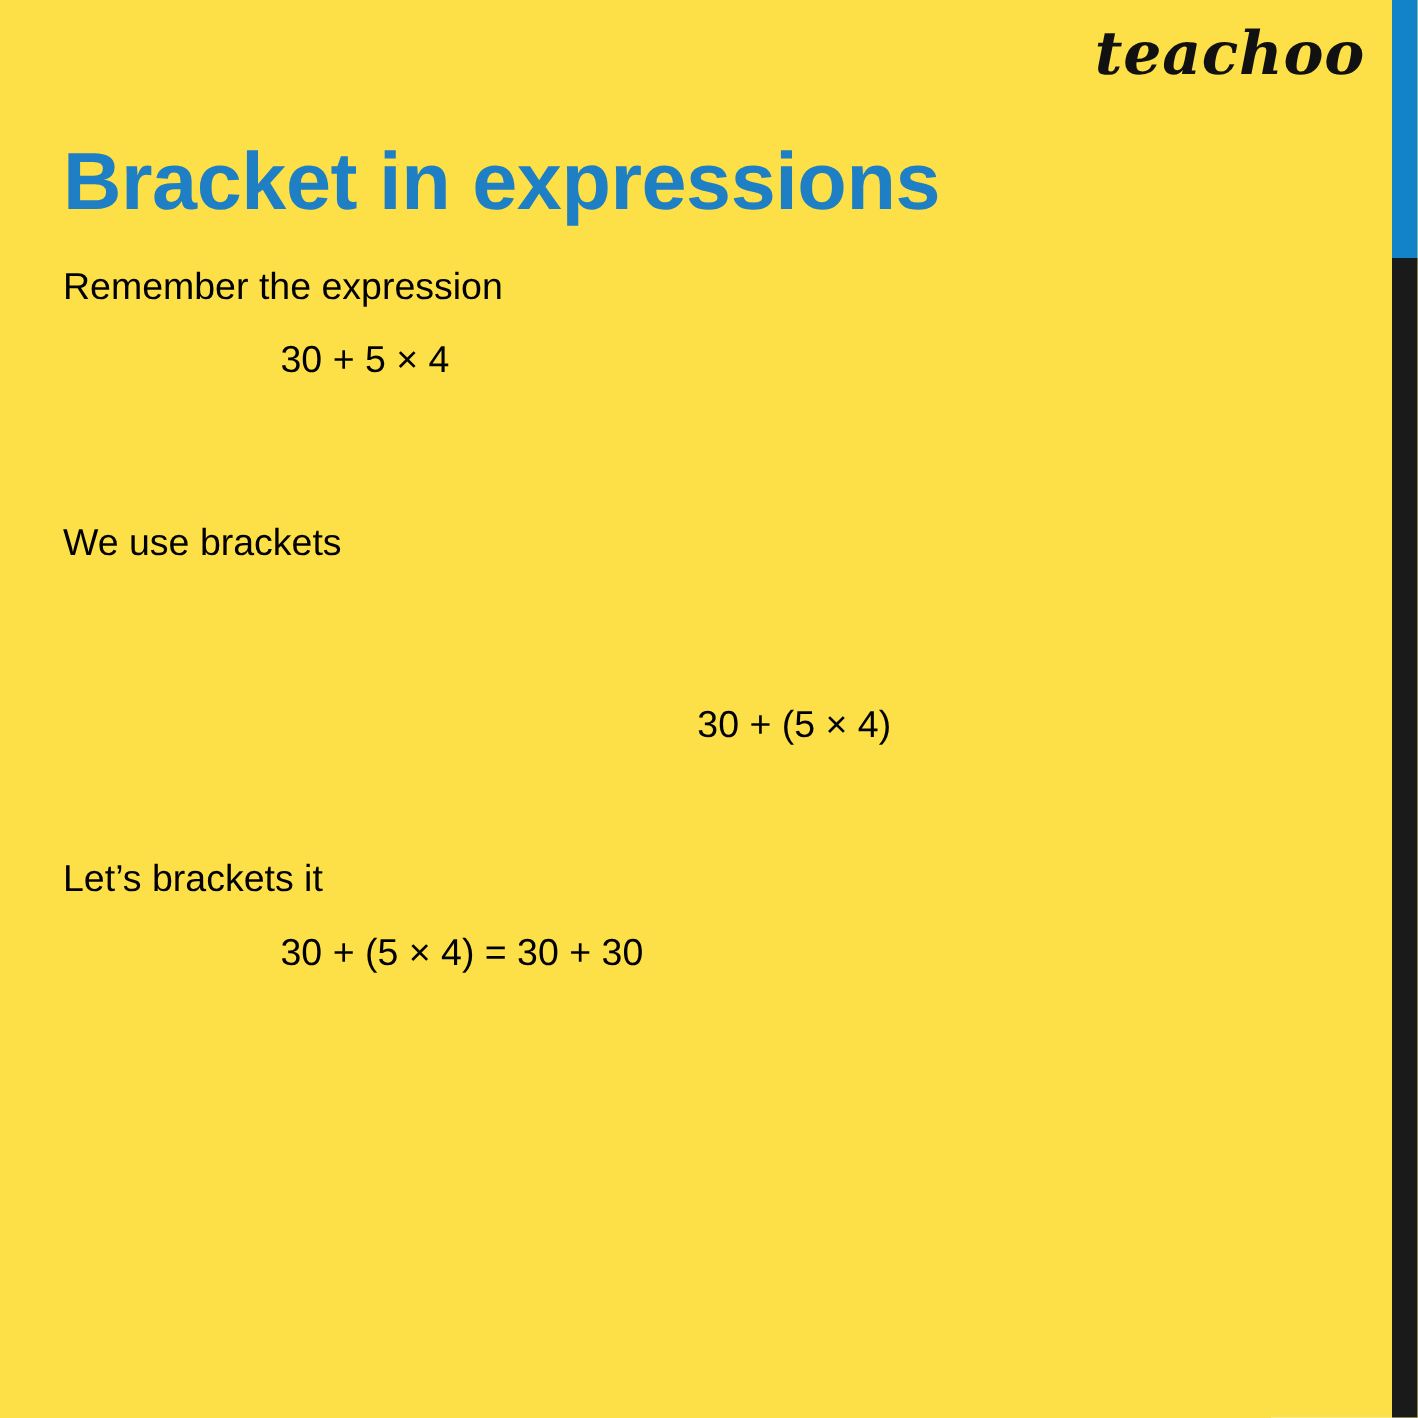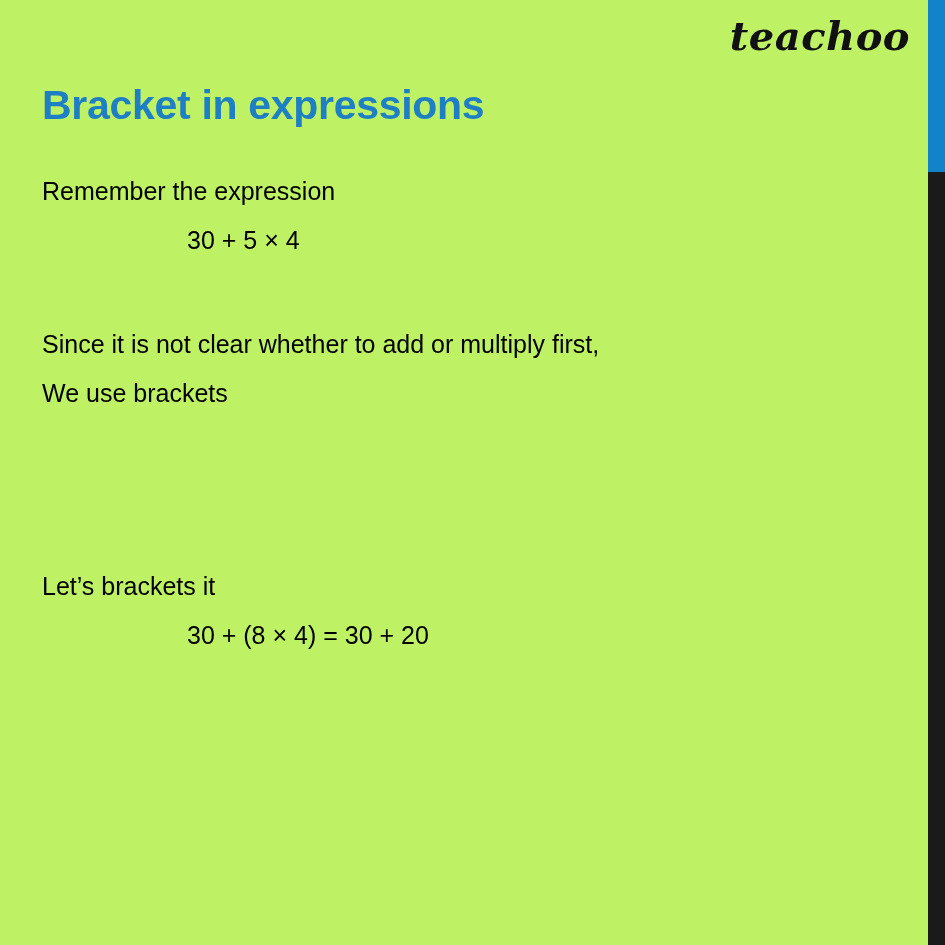--- a/index.html
+++ b/index.html
@@ -13,21 +13,21 @@
     overflow: hidden;
     font-family: "Liberation Sans", sans-serif;
     color: #000000;
     position: relative;
   }
 
   .slide {
     position: relative;
     width: 945px;
     height: 945px;
-    background: #bef264;
+    background: #fde047;
     box-sizing: border-box;
   }
 
   
   .edge-bar-blue {
     position: absolute;
     top: 0;
     right: 0;
     width: 17px;
     height: 172px;
@@ -54,21 +54,21 @@
     letter-spacing: 0.5px;
     color: #111111;
     line-height: 1;
   }
 
   
   .title {
     position: absolute;
     left: 42px;
     top: 56px;
-    font-size: 41px;
+    font-size: 54px;
     font-weight: bold;
     color: #1f7fc4;
     letter-spacing: -0.3px;
     line-height: 1.1;
     text-align: center;
   }
 
   
   .content {
     position: absolute;
@@ -116,34 +116,34 @@
   <div class="content">
 
     <div class="line">Remember the expression</div>
 
     <div class="gap-sm"></div>
 
     <div class="line indent">30 + 5 × 4</div>
 
     <div class="gap-lg"></div>
 
-    <div class="line">Since it is not clear whether to add or multiply first,</div>
 
     <div class="gap-sm"></div>
 
     <div class="inline-wrap"><span>We use </span><span class="bold">brackets</span></div>
 
     <div class="gap-lg"></div>
 
 
     <div class="gap-sm"></div>
 
+    <div class="line indent bold">30 + (5 × 4)</div>
 
     <div class="gap-lg"></div>
 
     <div class="line">Let’s brackets it</div>
 
     <div class="gap-sm"></div>
 
-    <div class="line indent">30 + (8 × 4) = 30 + 20</div>
+    <div class="line indent">30 + (5 × 4) = 30 + 30</div>
 
   </div>
 </div>
 
 </body></html>

